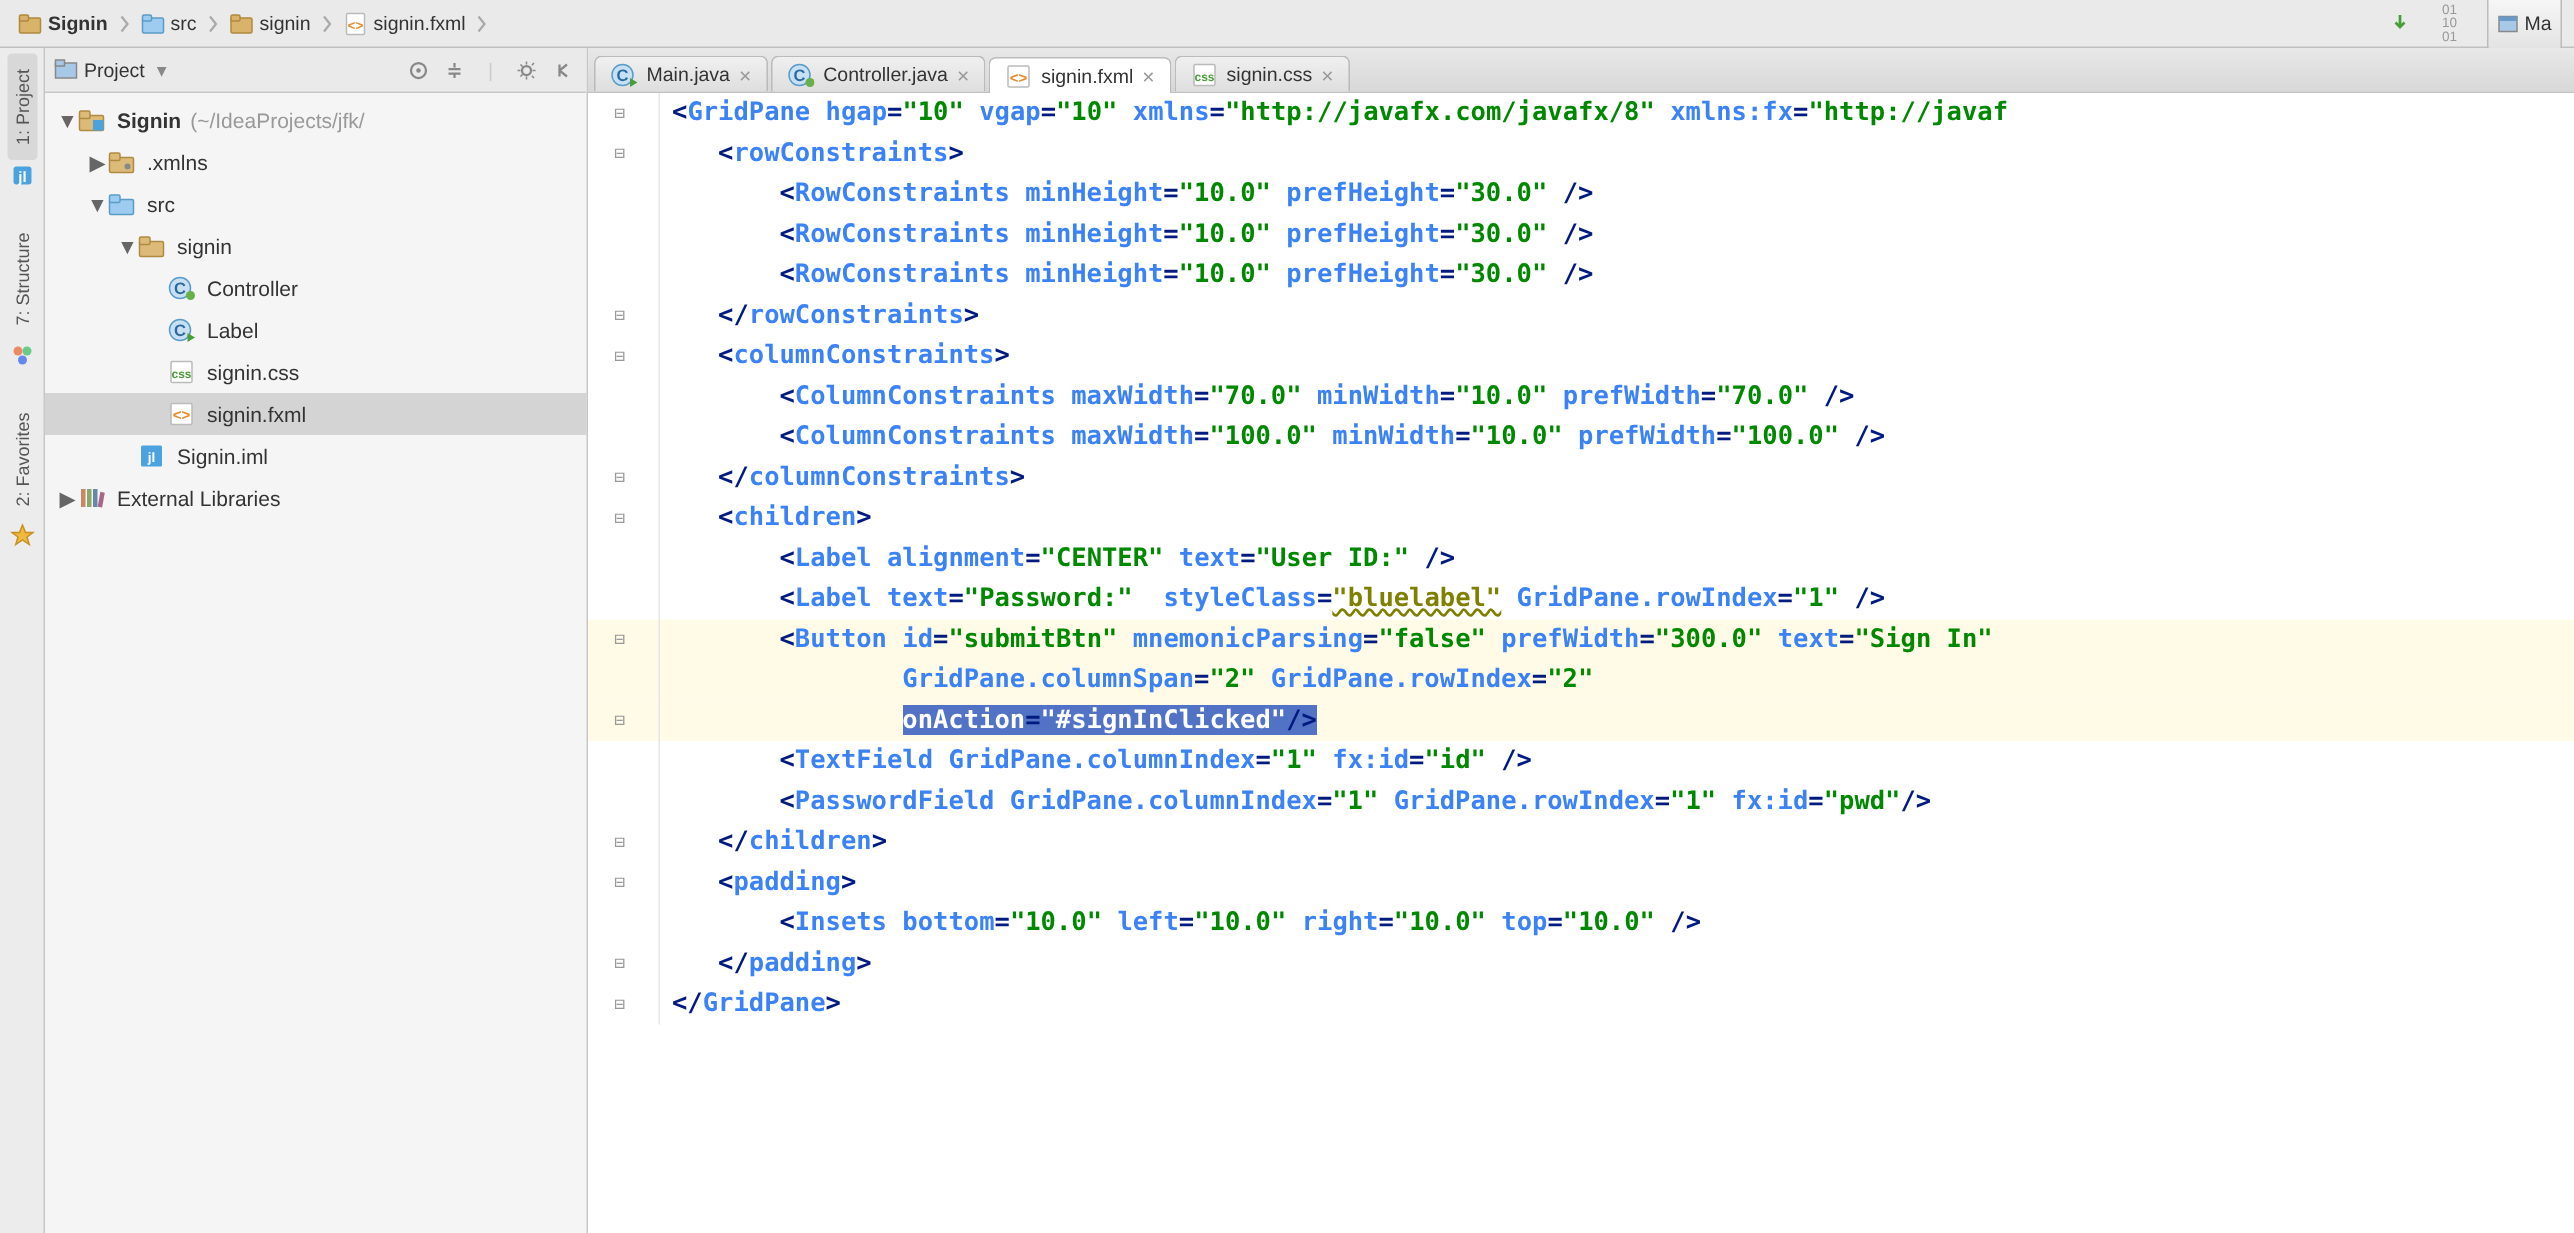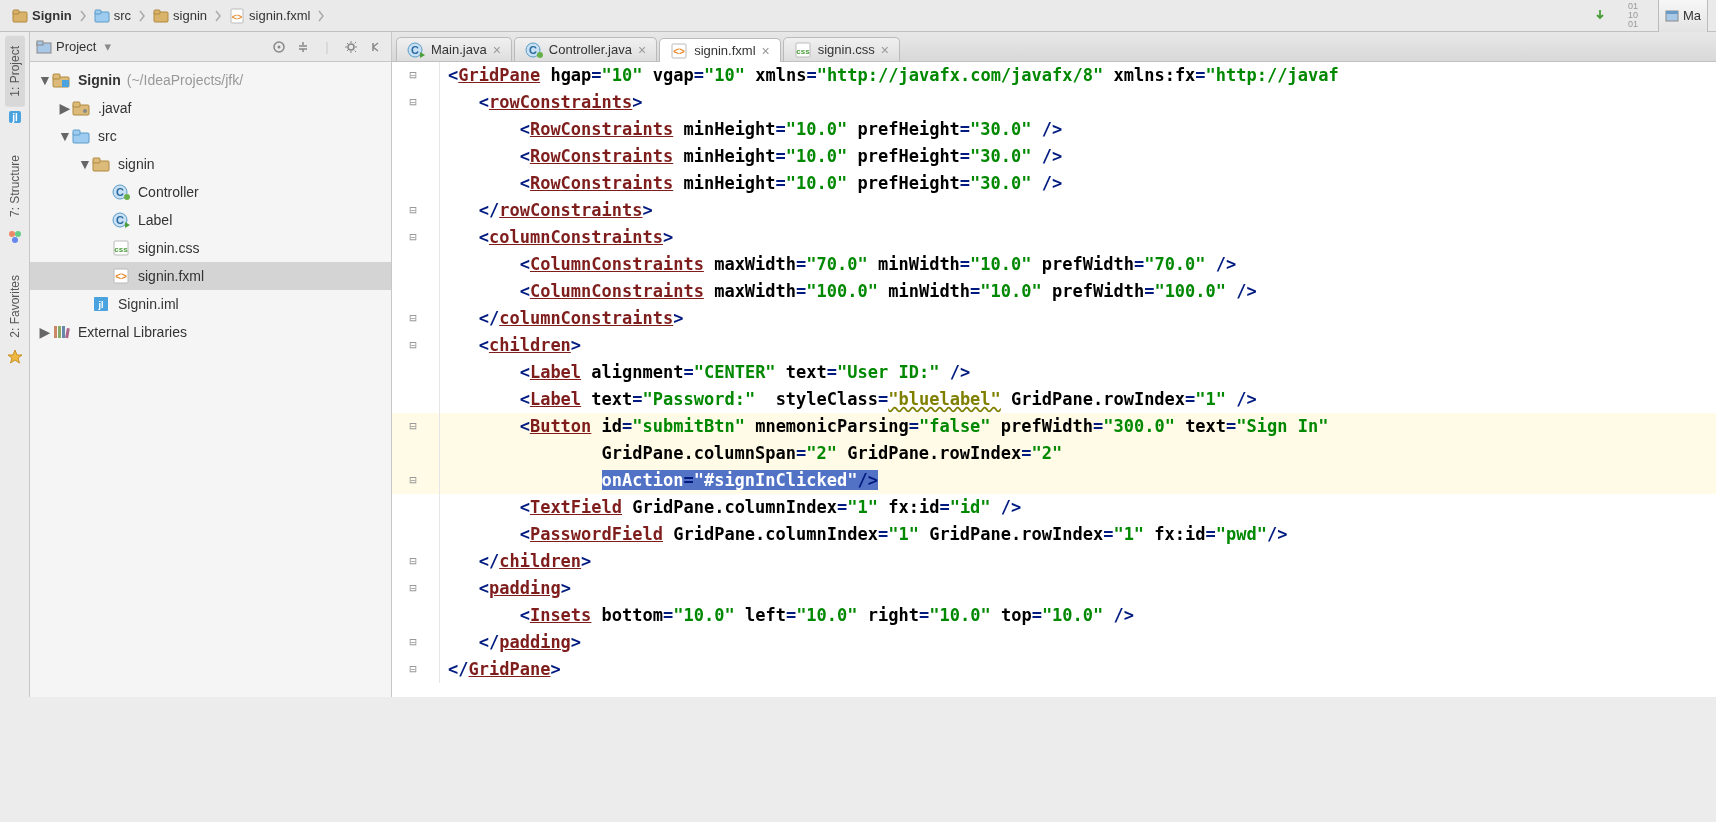--- a/index.html
+++ b/index.html
@@ -1,36 +1,36 @@
 <!DOCTYPE html>
 <html><head>
 <meta charset="utf-8">
 <style>
 * { box-sizing: border-box; margin: 0; padding: 0; }
 body { font-family: "Lucida Grande", Arial, sans-serif; font-size: 13px; background: #ececec; color: #333; }
-.app { display: flex; flex-direction: column; height: 697px; }
+.app { display: flex; flex-direction: column; height: 822px; }
 
 .breadcrumb-bar { display: flex; align-items: center; height: 32px; border-bottom: 1px solid #c0c0c0; padding: 0 8px; background: #eaeaea; }
 .crumb { display: flex; align-items: center; padding: 2px 4px; cursor: pointer; }
 .crumb-sep { width: 14px; height: 24px; display: flex; align-items: center; justify-content: center; color: #888; }
 .crumb-sep svg { stroke: #aaa; }
 .crumb-icon { margin-right: 4px; display:inline-flex; }
 .bc-right { margin-left: auto; display:flex; align-items:center; gap:20px; }
 .bc-right .btn { padding:14px 6px; border:1px solid #bbb; border-radius:4px; background:linear-gradient(#fafafa,#e0e0e0); cursor:pointer; display:flex; align-items:center; gap:4px; }
 
 .main-row { display: flex; flex: 1; min-height: 0; }
 
 .side-tabs { width: 30px; background: #ececec; border-right: 1px solid #c7c7c7; display: flex; flex-direction: column; align-items: center; padding-top: 4px; }
 .side-tab { writing-mode: vertical-rl; transform: rotate(180deg); padding: 10px 3px; font-size: 12px; color: #555; cursor: pointer; border-radius:3px; margin-bottom:2px; display:flex; align-items:center; gap:4px;}
 .side-tab.sel { background: #d8d8d8; }
 .side-ico { width:16px; height:16px; display:inline-block; }
 
 .project-panel { width: 362px; background: #f5f5f5; border-right: 1px solid #c7c7c7; display:flex; flex-direction:column; }
 .pp-header { height: 30px; border-bottom: 1px solid #c7c7c7; display:flex; align-items:center; padding:0 6px; background:#eaeaea; }
-.pp-header .title { display:flex; align-items:flex-end; gap:4px; flex:1; }
+.pp-header .title { display:flex; align-items:flex-start; gap:4px; flex:1; }
 .pp-header .dropdown-arrow { color:#888; margin-left:4px; }
 .pp-header .toolbtn { width:20px; height:20px; margin-left:4px; display:flex; align-items:center; justify-content:center; cursor:pointer; color:#666; }
 
 .tree { padding: 4px 0; font-size: 14px; }
 .tree-row { display:flex; align-items:center; height:28px; padding-left:8px; cursor:pointer; }
 .tree-row.selected { background:#d4d4d4; }
 .twisty { width:14px; display:inline-flex; justify-content:center; color:#666; }
 .tree-row .label { margin-left:4px; }
 .tree-row .hint { color:#999; margin-left:6px; }
 .indent-1{padding-left:28px;} .indent-2{padding-left:48px;} .indent-3{padding-left:68px;}
@@ -46,22 +46,22 @@
 
 .code { flex:1; overflow:auto; font-family: Menlo, Consolas, monospace; font-size:17px; line-height:27px; white-space:pre; padding-left:0; }
 .fold { color:#999; font-size:12px; display:inline-block; width:12px; }
 .code-line { display:flex; }
 .code-line .ln-gutter { width:48px; flex-shrink:0; border-right:1px solid #e6e6e6; display:flex; align-items:center; justify-content:center; color:#bbb; }
 .code-line .ln-content { padding-left:8px; flex:1; }
 .hl-changed { background:#fffbe6; }
 .hl-sel { background:#5272c6; color:#fff; }
 .hl-sel .attr, .hl-sel .val, .hl-sel .tag { color:#fff !important; }
 
-.tag { color:#7f1d1d; font-weight:bold;text-decoration:underline; }
-.attr { color:#000000; font-weight:bold; }
+.tag { color:#3b82f6; font-weight:bold; }
+.attr { color:#3b82f6; font-weight:bold; }
 .val { color:#008800; font-weight:bold; }
 .val-warn { color:#808000; font-weight:bold; text-decoration: underline wavy #808000; }
 .punct { color:#001a80; font-weight:bold; }
 
 svg { display:block; }
 </style>
 </head>
 <body>
 
 <div class="app">
@@ -227,21 +227,21 @@
           </div>
           <div class="tree-row indent-1">
             <span class="twisty">▶</span>
             <span class="node-icon">
               <svg width="18" height="16">
                 <rect x="1" y="5" width="16" height="10" rx="1" fill="#dcbb7a" stroke="#b08a40"></rect>
                 <rect x="1" y="2" width="7" height="5" rx="1" fill="#dcbb7a" stroke="#b08a40"></rect>
                 <circle cx="13" cy="11" r="2" fill="#888"></circle>
               </svg>
             </span>
-            <span class="label">.javaf</span>
+            <span class="label">.xmlns</span>
           </div>
           <div class="tree-row indent-1">
             <span class="twisty">▼</span>
             <span class="node-icon">
               <svg width="18" height="16">
                 <rect x="1" y="5" width="16" height="10" rx="1" fill="#9ecbf0" stroke="#5a9cc8"></rect>
                 <rect x="1" y="2" width="7" height="5" rx="1" fill="#9ecbf0" stroke="#5a9cc8"></rect>
               </svg>
             </span>
             <span class="label">src</span>

